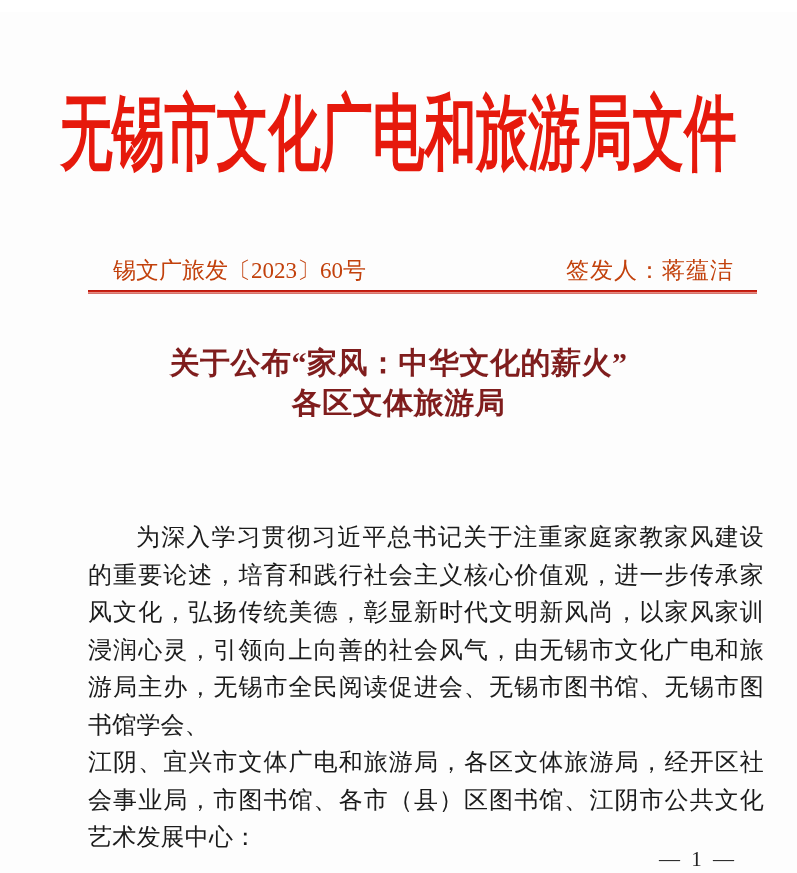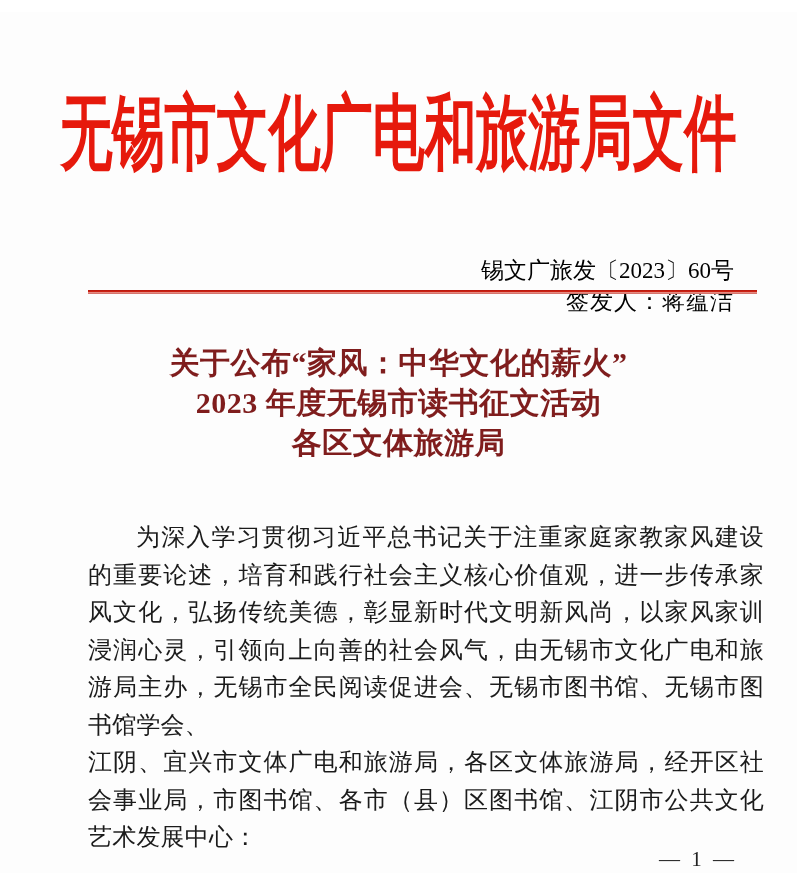--- a/index.html
+++ b/index.html
@@ -30,23 +30,22 @@
   
   .doc-info {
     position: absolute;
     top: 243px;
     left: 113px;
     right: 63px;
     display: flex;
     justify-content: space-between;
     align-items: flex-end;
     font-size: 23px;
-    color: #000000;
+    color: #c2410c;
     white-space: nowrap;
-    flex-direction: column;
   }
   .signer span { letter-spacing: 1px; }
   
   .red-rule {
     position: absolute;
     top: 278px;
     left: 88px;
     width: 669px;
     height: 4px;
     background: linear-gradient(to bottom, #b3170c 0%, #d82516 55%, #f3f0ee 70%, #c01b0f 100%);
@@ -116,21 +115,20 @@
     <span class="doc-number">锡文广旅发〔2023〕60号</span>
     <span class="signer">
       <span>签发人：</span><span>蒋蕴洁</span>
     </span>
   </div>
 
   <div class="red-rule"></div>
 
   <div class="title-block">
     <div class="title-line">关于公布“家风：中华文化的薪火”</div>
-    <div class="title-line">2023 年度无锡市读书征文活动</div>
     <div class="title-line">各区文体旅游局</div>
   </div>
 
   <div class="body-block">
     <p class="para indented">为深入学习贯彻习近平总书记关于注重家庭家教家风建设的重要论述，培育和践行社会主义核心价值观，进一步传承家风文化，弘扬传统美德，彰显新时代文明新风尚，以家风家训浸润心灵，引领向上向善的社会风气，由无锡市文化广电和旅游局主办，无锡市全民阅读促进会、无锡市图书馆、无锡市图书馆学会、</p>
     <p class="para">江阴、宜兴市文体广电和旅游局，各区文体旅游局，经开区社会事业局，市图书馆、各市（县）区图书馆、江阴市公共文化艺术发展中心：</p>
   </div>
 
   <div class="page-number">— 1 —</div>
 

